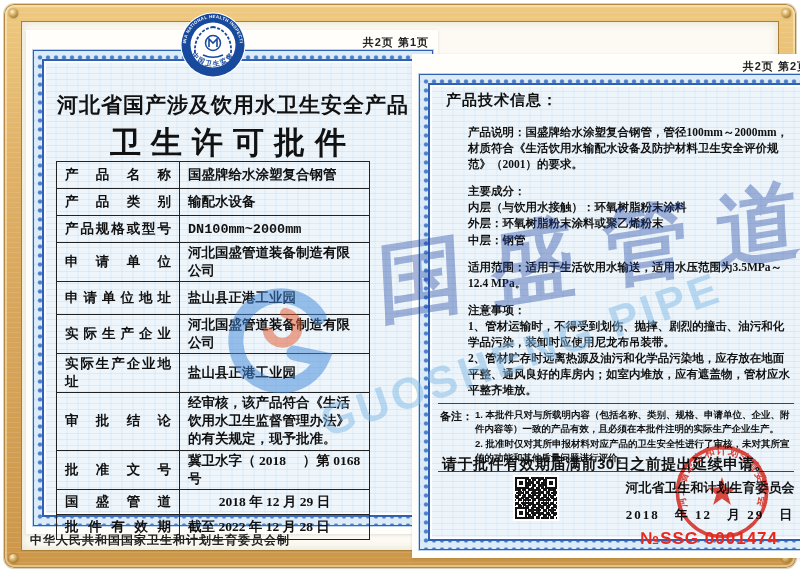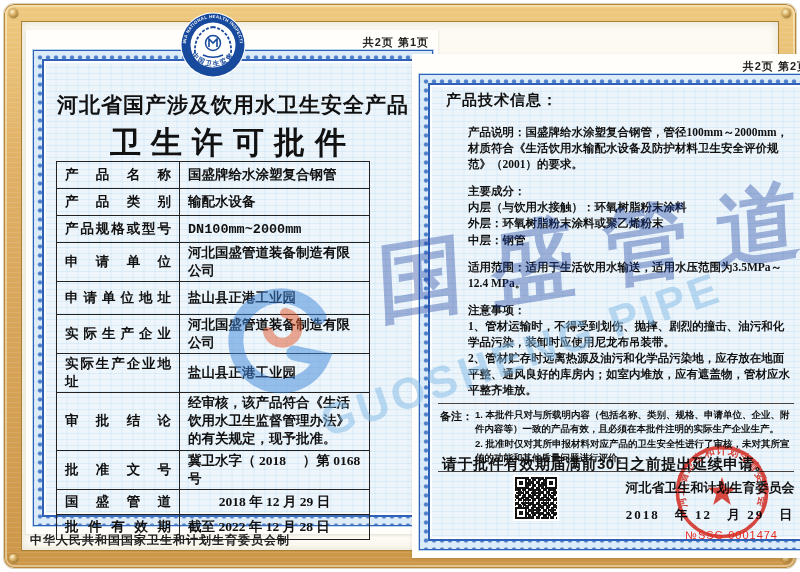--- a/index.html
+++ b/index.html
@@ -76,21 +76,21 @@
   tr.r1 td,tr.r2 td,tr.r3 td{height:24px;}
   tr.r4 td,tr.r5 td{height:30px;}
   tr.r6 td,tr.r7 td{height:34px;}
   tr.r8 td{height:38px;}
   tr.r9 td,tr.r10 td,tr.r11 td{height:22px;}
   td.val-mono{font-family:"Liberation Mono","DejaVu Sans Mono",monospace;font-size:12px;}
   td.val-small{font-size:11.5px;line-height:1.35;padding:2px 6px;}
   td.val-center{text-align:center;}
   .made-by{position:absolute;left:30px;top:532px;font-size:12px;font-weight:bold;color:#222;
     letter-spacing:1px;z-index:5;}
-  .serial{position:absolute;right:22px;top:529px;font-size:11px;font-weight:normal;color:#e8281e;
+  .serial{position:absolute;right:22px;top:529px;font-size:17px;font-weight:bold;color:#e8281e;
     z-index:8;letter-spacing:1px;text-align:center;}
   
   .tech{position:absolute;left:16px;top:6px;right:12px;color:#111;}
   .tech-h{font-size:15px;font-weight:bold;letter-spacing:1px;}
   .tech-body{margin:14px 0 0 22px;font-size:11.5px;line-height:1.4;font-weight:bold;
     font-family:"Liberation Serif","DejaVu Serif",serif;}
   .tech-body .gap{height:11px;}
   .remarks{
     position:absolute;left:8px;right:8px;top:318px;
     border-top:1.5px solid #444;border-bottom:1.5px solid #444;

